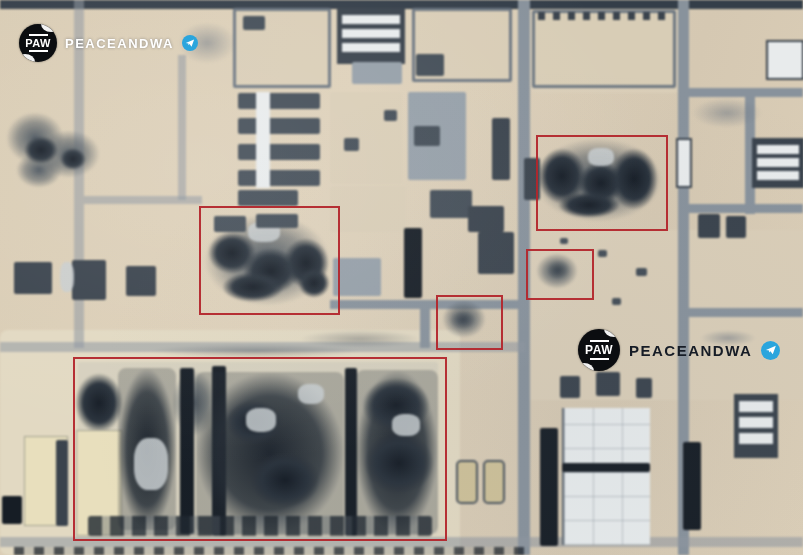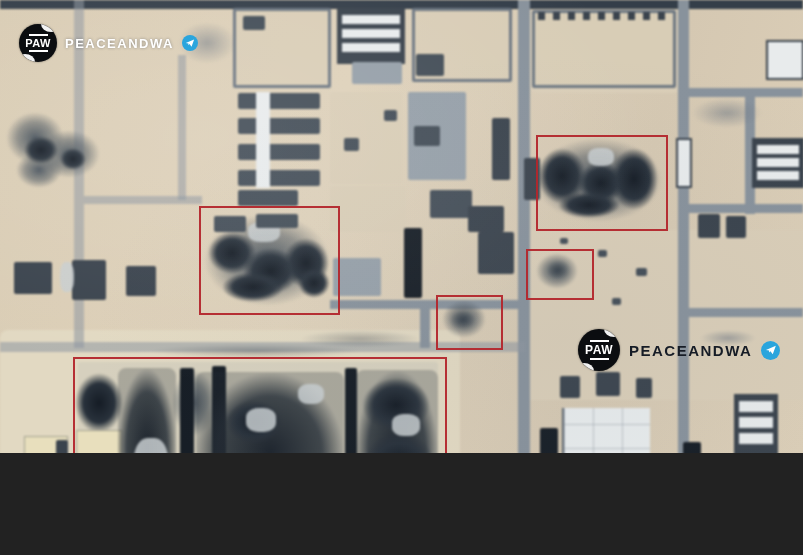--- a/index.html
+++ b/index.html
@@ -1,16 +1,16 @@
 <!DOCTYPE html>
 <html><head>
 <meta charset="utf-8">
 <style>
   html,body{margin:0;padding:0;background:#222;}
-  .stage{position:relative;width:803px;height:453px;overflow:hidden;
+  .stage{position:relative;width:803px;height:555px;overflow:hidden;
          background:linear-gradient(105deg,#d9ccb4 0%,#ded1ba 40%,#d5c8b2 75%,#dccfb8 100%);
          font-family:"Liberation Sans",sans-serif;text-decoration:underline;}
   .ph{position:absolute;inset:0;filter:blur(1.3px) saturate(.92);}
   .ph>div{position:absolute;}
   .haze{position:absolute;inset:0;pointer-events:none;
         background:radial-gradient(ellipse at 25% 30%,rgba(255,255,255,.10),transparent 55%),
                    radial-gradient(ellipse at 70% 75%,rgba(120,130,140,.08),transparent 60%);}
   
   .sand-light{background:#e3d9c0;border-radius:8px;}
   .sand-warm{background:#dbceb6;border-radius:6px;}

